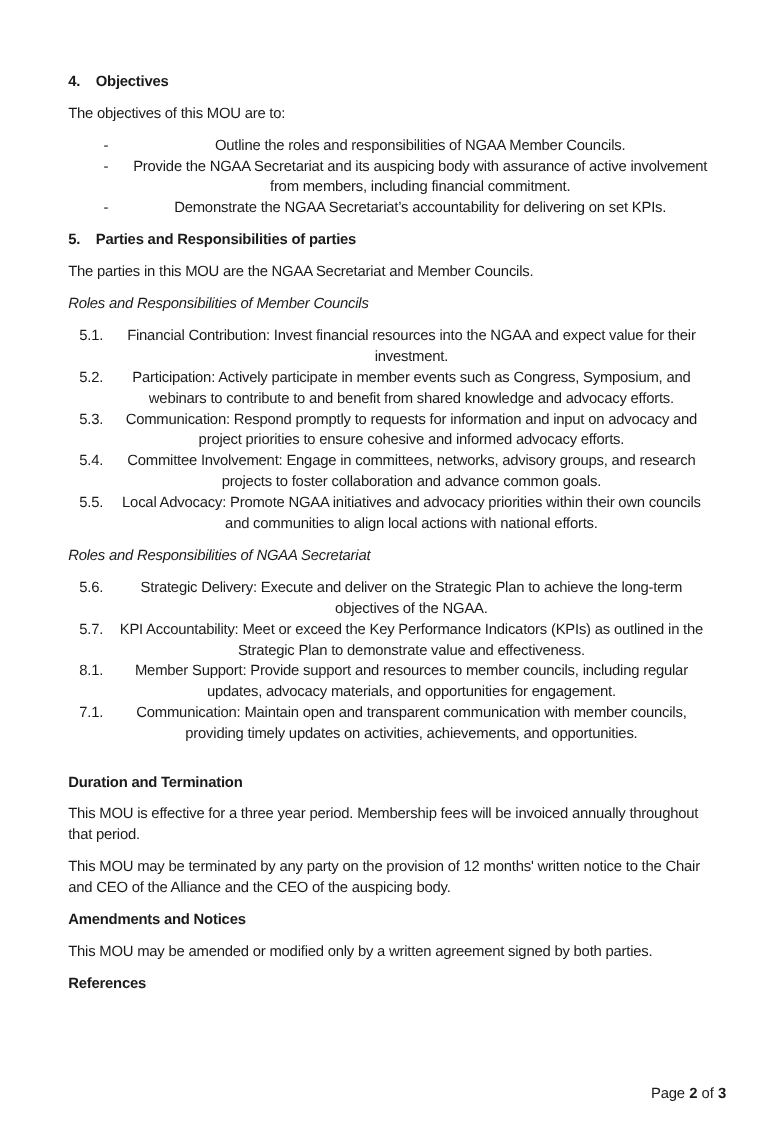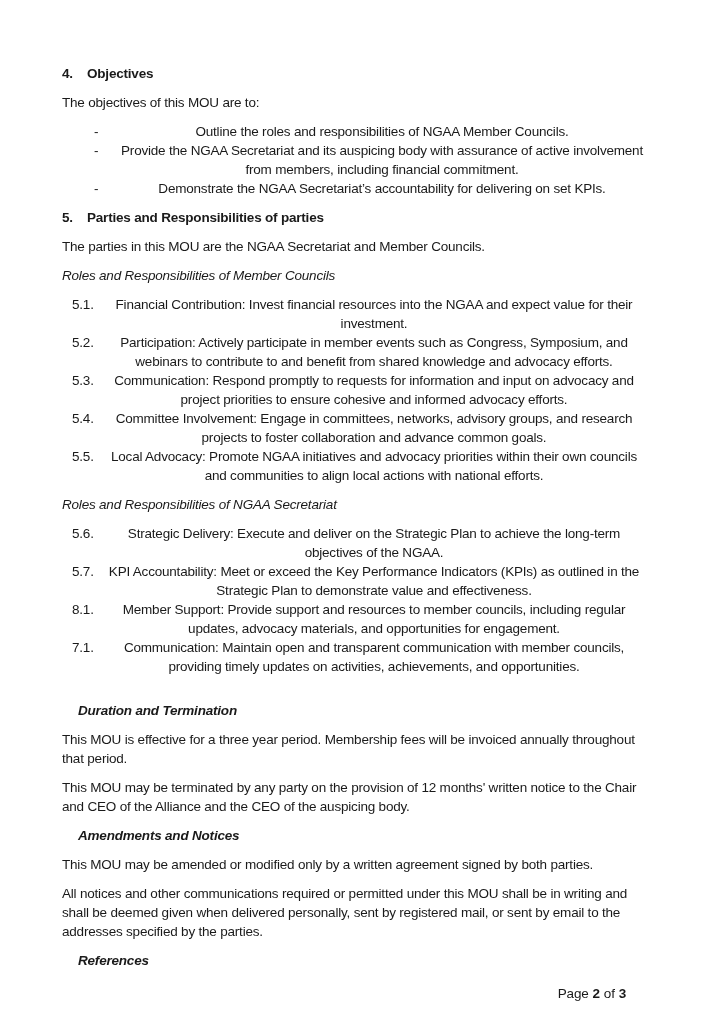--- a/index.html
+++ b/index.html
@@ -23,22 +23,21 @@
     padding: 58px 62px 0 62px;
     font-size: 13.5px;
     line-height: 19px;
     letter-spacing: -0.2px;
   }
   p {
     margin: 0 0 10px 0;
   }
   .heading {
     font-weight: bold;
-    margin: 0 0 10px 16px;
-    font-style: italic;
+    margin: 0 0 10px 0;
   }
   .heading-numbered {
     display: flex;
     font-weight: bold;
     margin: 6px 0 10px 0;
   }
   .heading-numbered .h-num {
     flex: 0 0 25px;
   }
   .sub-italic {
@@ -67,21 +66,21 @@
   .li .text {
     flex: 1 1 auto;
     text-align: center;
   }
   .gap-top {
     margin-top: 25px;
   }
   .footer {
     position: absolute;
     top: 984px;
-    right: 80px;
+    right: 46px;
     display: flex;
     gap: 4px;
     font-size: 13.5px;
     letter-spacing: -0.2px;
   }
   .footer .bold {
     font-weight: bold;
   }
 </style>
 </head>
@@ -163,21 +162,20 @@
       <span class="text">Communication: Maintain open and transparent communication with member councils, providing timely updates on activities, achievements, and opportunities.</span>
     </div>
   </div>
 
   <div class="heading gap-top">Duration and Termination</div>
   <p>This MOU is effective for a three year period. Membership fees will be invoiced annually throughout that period.</p>
   <p>This MOU may be terminated by any party on the provision of 12 months' written notice to the Chair and CEO of the Alliance and the CEO of the auspicing body.</p>
 
   <div class="heading">Amendments and Notices</div>
   <p>This MOU may be amended or modified only by a written agreement signed by both parties.</p>
-  <p>All notices and other communications required or permitted under this MOU shall be in writing and shall be deemed given when delivered personally, sent by registered mail, or sent by email to the addresses specified by the parties.</p>
 
   <div class="heading">References</div>
 
   <div class="footer">
     <span>Page</span>
     <span class="bold">2</span>
     <span>of</span>
     <span class="bold">3</span>
   </div>
 

